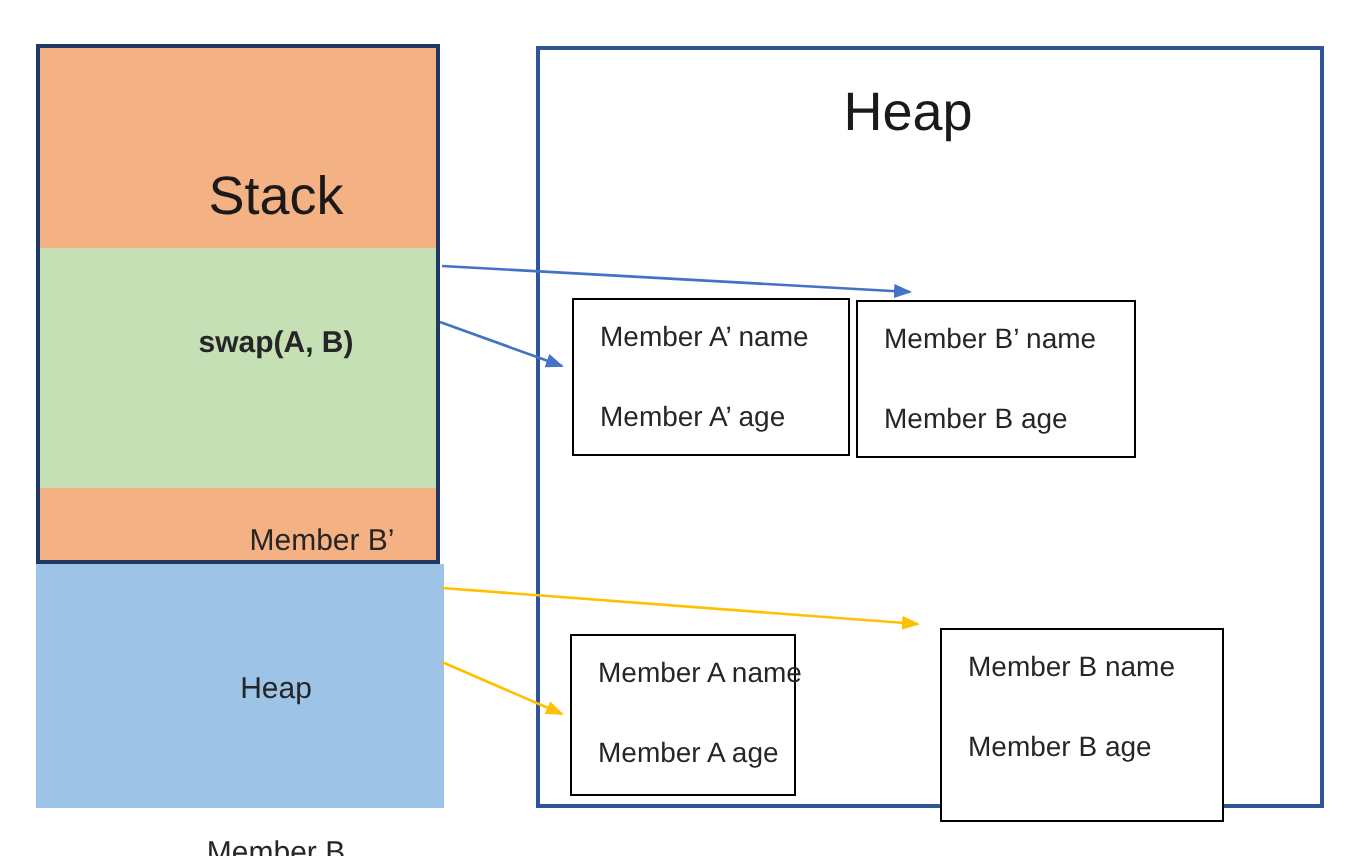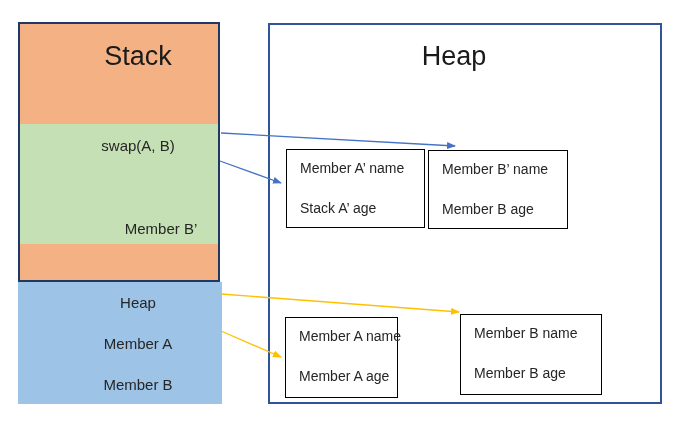--- a/index.html
+++ b/index.html
@@ -30,20 +30,21 @@
   }
   .seg-blue-main {
     position: absolute; left: 18px; top: 282px; width: 204px; height: 122px;
     background: var(--blue, #9DC3E6);
   }
 
   .stack-label {
     position: absolute; left: 18px; width: 240px;
     text-align: center; white-space: nowrap;
     line-height: 1.1;
+    margin-top: 42px;
   }
   .title-text { font-size: 27px; color: #1a1a1a; }
   .frame-text { font-size: 15px; }
 
   
   .heap-box {
     position: absolute; left: 268px; top: 23px; width: 394px; height: 381px;
     border: 2px solid var(--heap-border, #2F5597);
     box-sizing: border-box;
     background: #ffffff;
@@ -55,21 +56,21 @@
 
   .mbox {
     position: absolute;
     background: #ffffff;
     border: 1px solid #000000;
     box-sizing: border-box;
   }
   .mbox-a-prime { left: 286px; top: 149px; width: 139px; height: 79px; }
   .mbox-b-prime { left: 428px; top: 150px; width: 140px; height: 79px; }
   .mbox-a       { left: 285px; top: 317px; width: 113px; height: 81px; }
-  .mbox-b       { left: 460px; top: 314px; width: 142px; height: 81px; }
+  .mbox-b       { left: 470px; top: 314px; width: 142px; height: 97px; }
   .mbox .line {
     position: absolute; left: 13px;
     font-size: 14px; white-space: nowrap; line-height: 1.1;
   }
   .mbox .l1 { top: 11px; }
   .mbox .l2 { top: 51px; }
 
   
   .arrows-overlay {
     position: absolute; left: 0; top: 0;
@@ -85,32 +86,31 @@
 
 <div class="canvas">
 
   <div class="seg seg-orange-top"></div>
   <div class="seg seg-green"></div>
   <div class="seg seg-orange-bottom"></div>
   <div class="stack-border"></div>
   <div class="seg-blue-main"></div>
 
   <div class="stack-label title-text" style="top:42px;">Stack</div>
-  <div class="stack-label frame-text" style="top:138px;">swap(A, B)</div>
+  <div class="stack-label frame-text" style="top:122px;font-weight:bold;">swap(A, B)</div>
   <div class="stack-label frame-text" style="top:221px;padding-left:23px;">Member B’</div>
   <div class="stack-label frame-text" style="top:295px;">Heap</div>
-  <div class="stack-label frame-text" style="top:336px;">Member A</div>
   <div class="stack-label frame-text" style="top:377px;">Member B</div>
 
   <div class="heap-box"></div>
   <div class="heap-title">Heap</div>
 
   <div class="mbox mbox-a-prime">
     <span class="line l1">Member A’ name</span>
-    <span class="line l2">Stack A’ age</span>
+    <span class="line l2">Member A’ age</span>
   </div>
   <div class="mbox mbox-b-prime">
     <span class="line l1">Member B’ name</span>
     <span class="line l2">Member B age</span>
   </div>
   <div class="mbox mbox-a">
     <span class="line l1">Member A name</span>
     <span class="line l2">Member A age</span>
   </div>
   <div class="mbox mbox-b">

